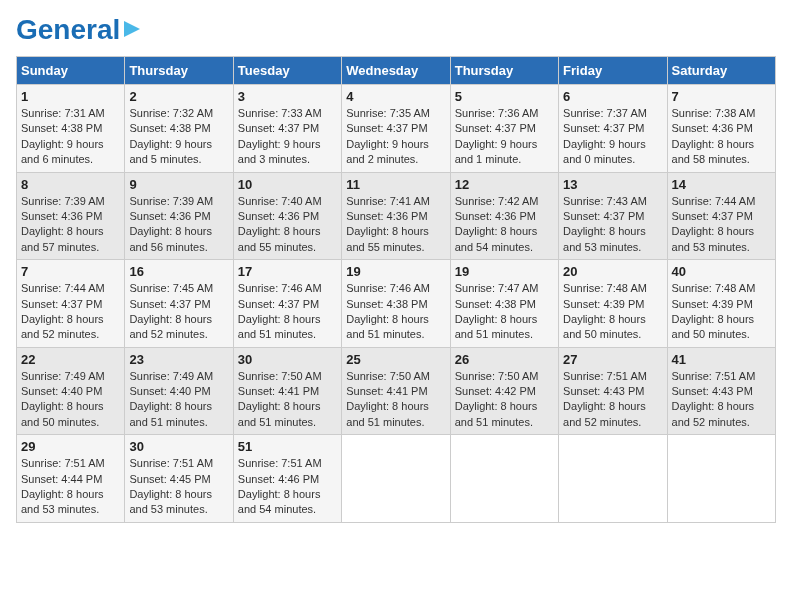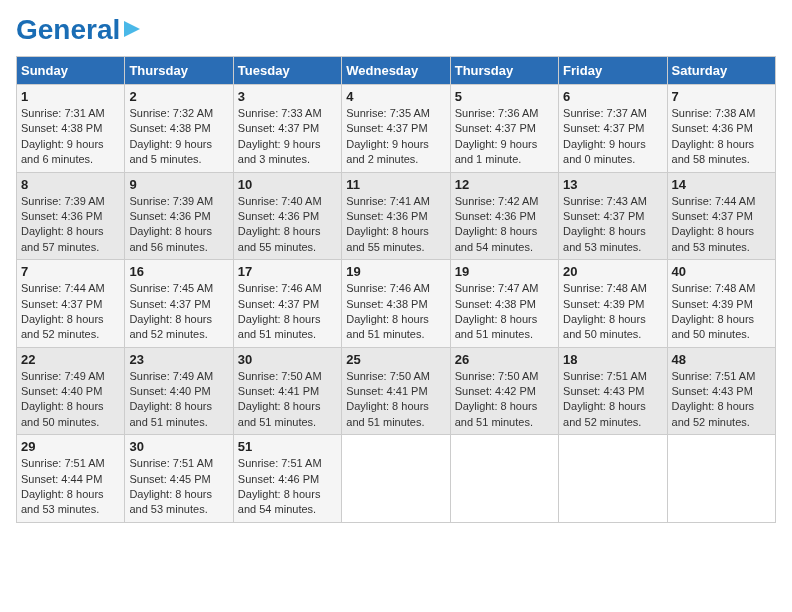--- a/index.html
+++ b/index.html
@@ -339,29 +339,29 @@
       </td>
         <td>
         <span class="day-num">26</span>
         <span class="day-info">
           Sunrise: 7:50 AM<br>
           Sunset: 4:42 PM<br>
           Daylight: 8 hours and 51 minutes.
         </span>
       </td>
         <td>
-        <span class="day-num">18</span>
+        <span class="day-num">27</span>
         <span class="day-info">
           Sunrise: 7:51 AM<br>
           Sunset: 4:43 PM<br>
           Daylight: 8 hours and 52 minutes.
         </span>
       </td>
         <td>
-        <span class="day-num">48</span>
+        <span class="day-num">41</span>
         <span class="day-info">
           Sunrise: 7:51 AM<br>
           Sunset: 4:43 PM<br>
           Daylight: 8 hours and 52 minutes.
         </span>
       </td>
       </tr>
       <tr>
         <td>
         <span class="day-num">29</span>

